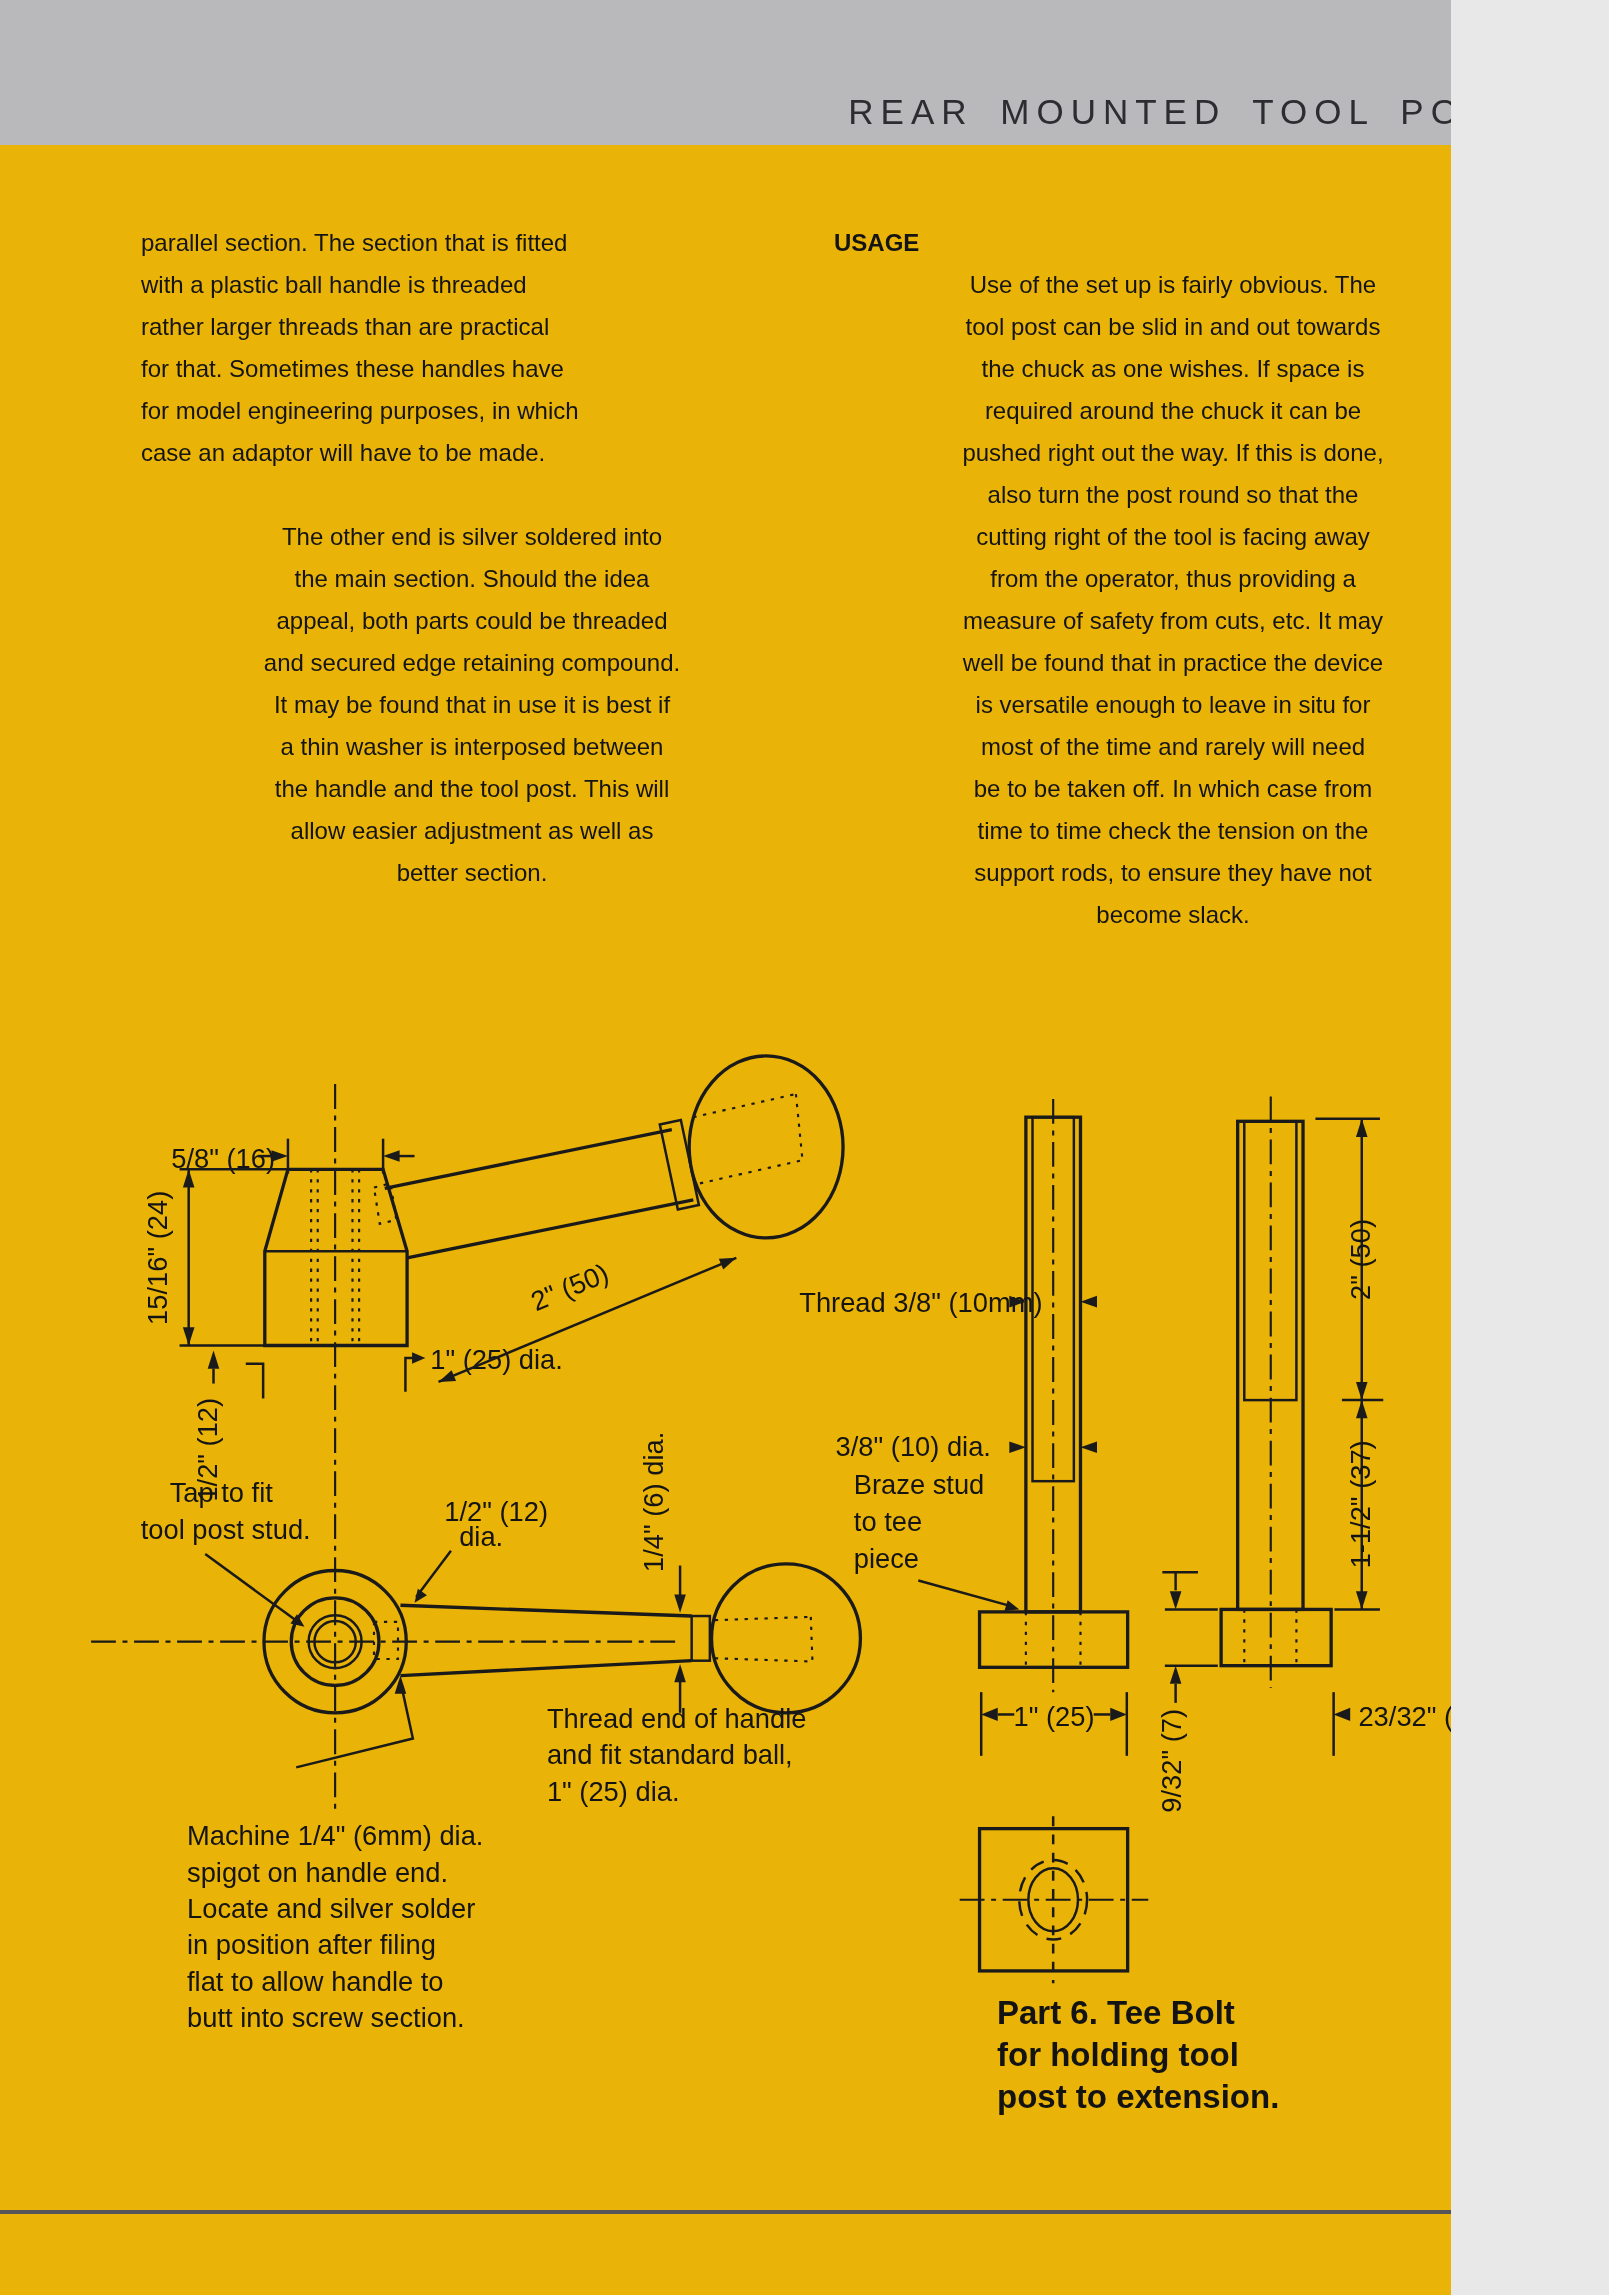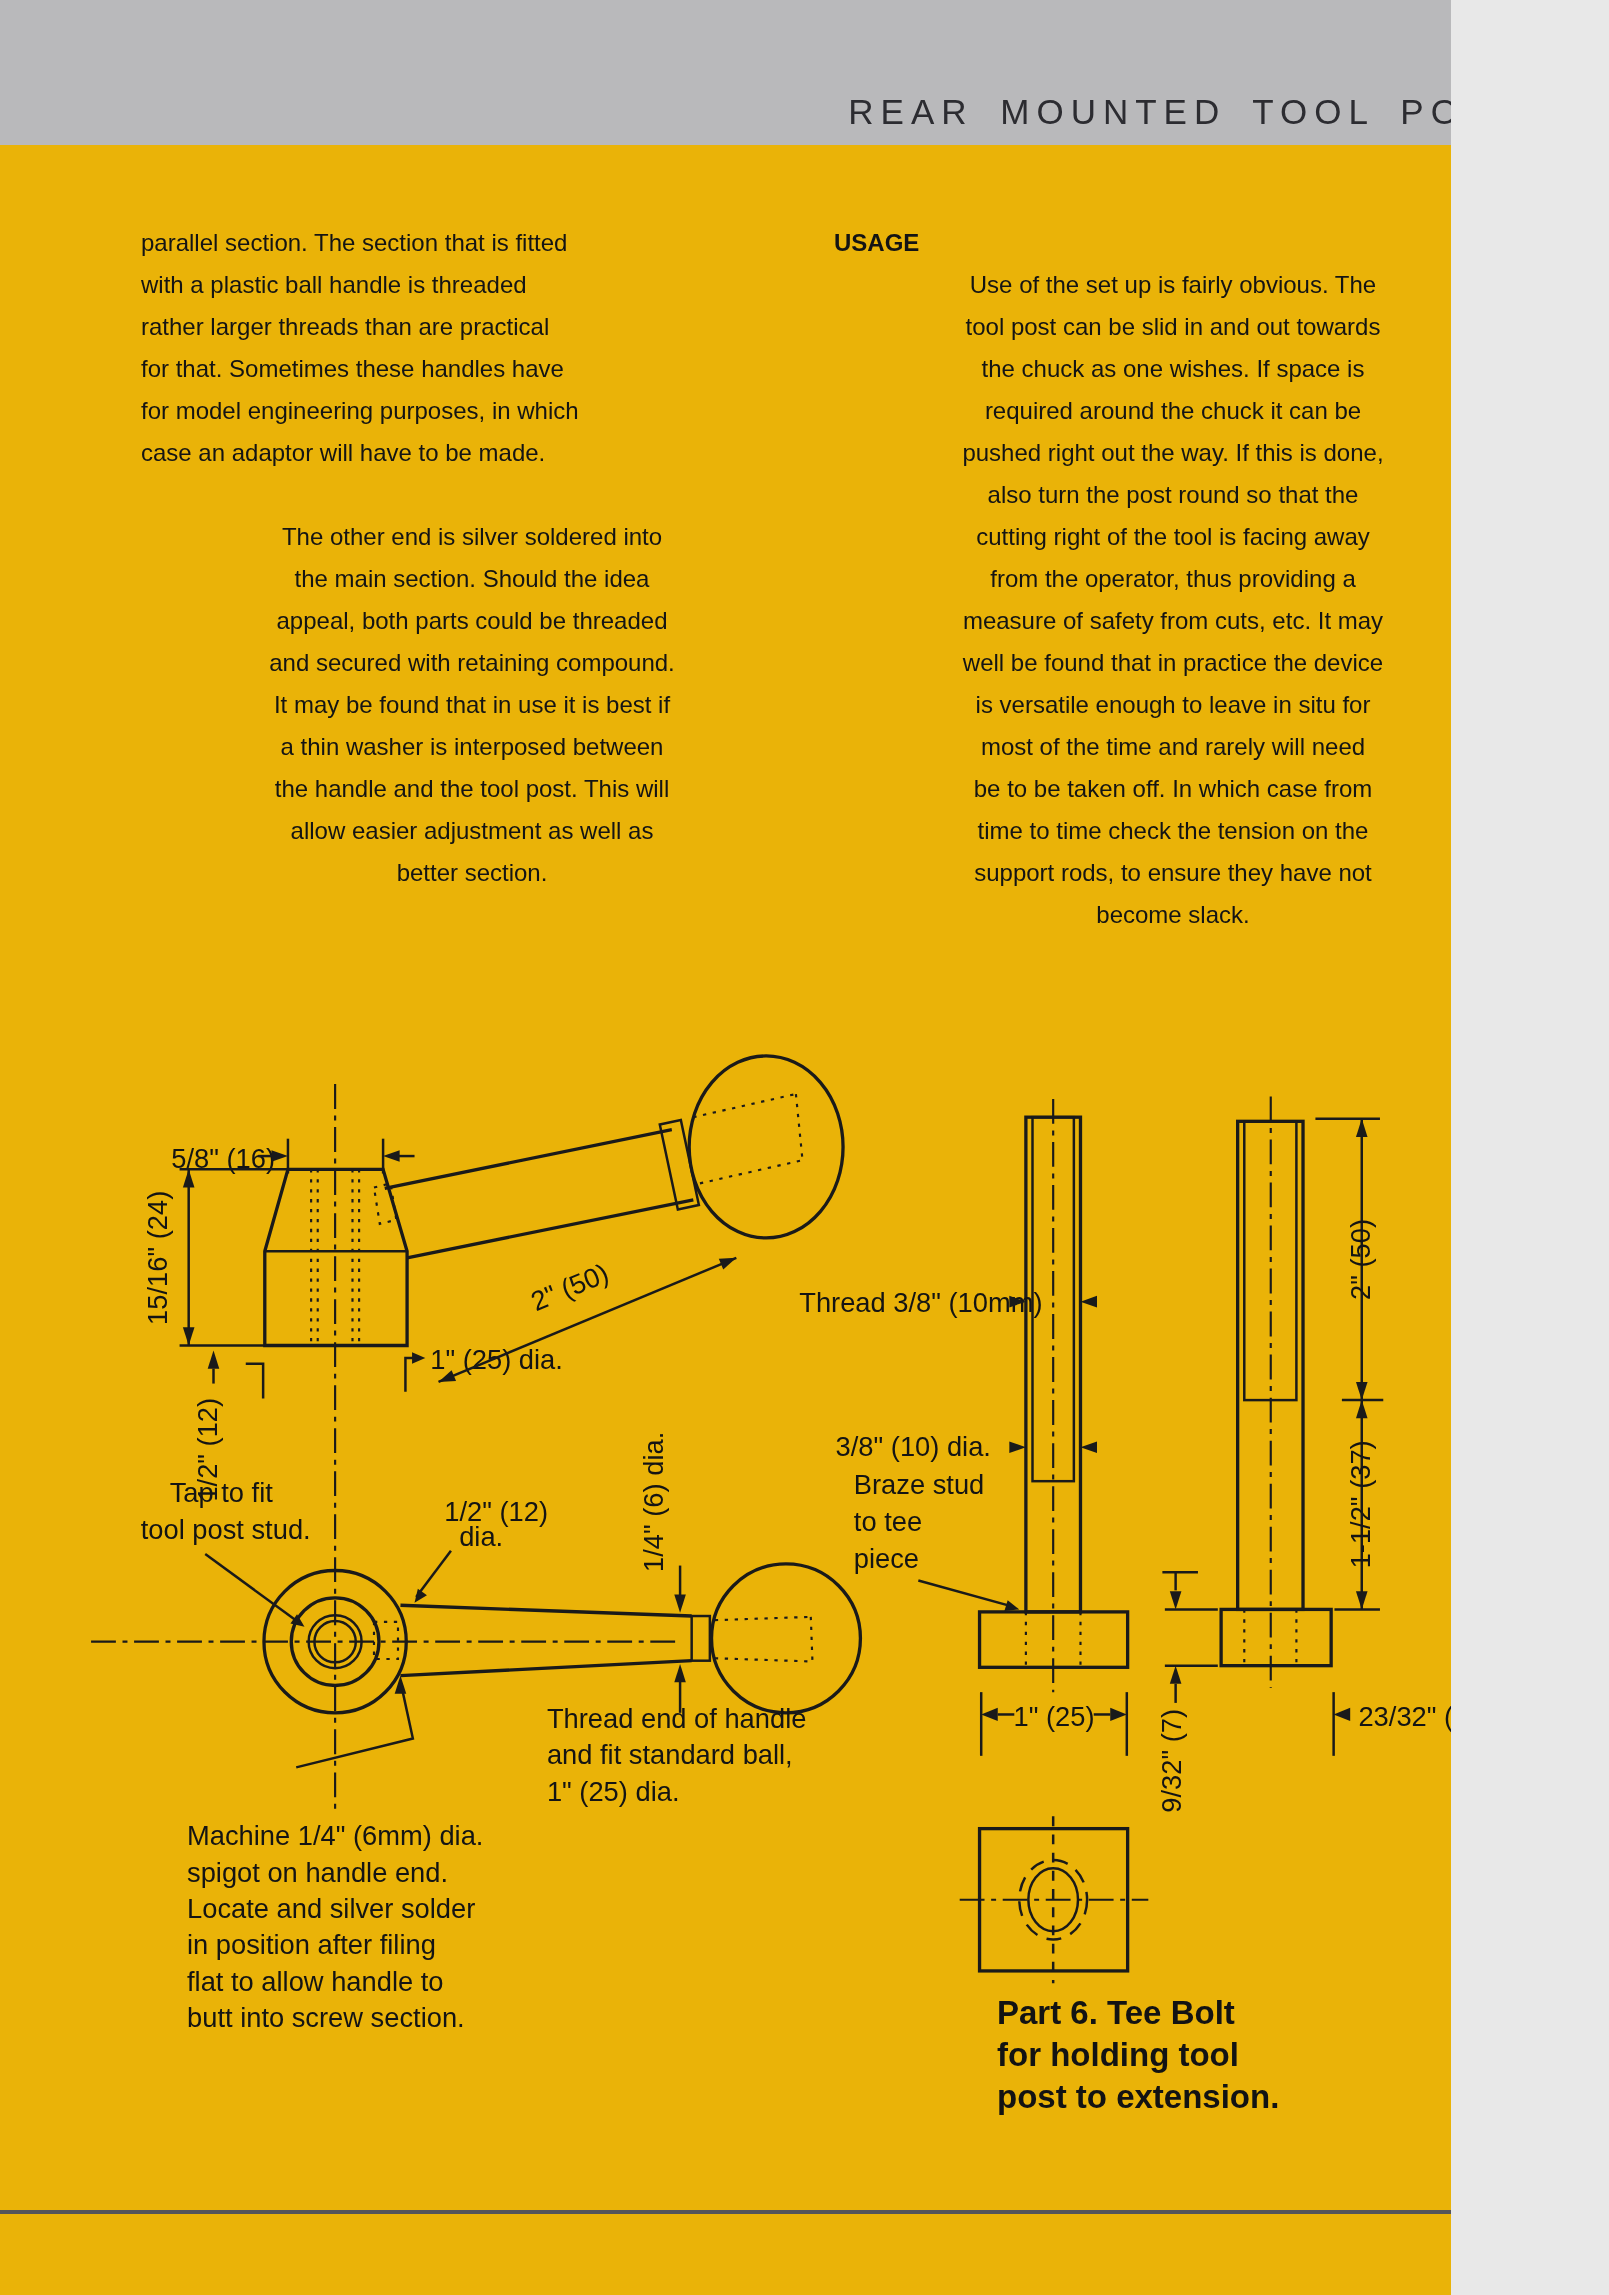--- a/index.html
+++ b/index.html
@@ -47,21 +47,21 @@
         <div class="tl">with a plastic ball handle is threaded</div>
         <div class="tl">rather larger threads than are practical</div>
         <div class="tl">for that. Sometimes these handles have</div>
         <div class="tl">for model engineering purposes, in which</div>
         <div class="tl">case an adaptor will have to be made.</div>
       </div>
     <div class="para">
         <div class="tl">The other end is silver soldered into</div>
         <div class="tl">the main section. Should the idea</div>
         <div class="tl">appeal, both parts could be threaded</div>
-        <div class="tl">and secured with retaining compound.</div>
+        <div class="tl">and secured edge retaining compound.</div>
         <div class="tl">It may be found that in use it is best if</div>
         <div class="tl">a thin washer is interposed between</div>
         <div class="tl">the handle and the tool post. This will</div>
         <div class="tl">allow easier adjustment as well as</div>
         <div class="tl">better section.</div>
       </div>
   </div>
 
   <div class="col col-right">
     <div class="usage-heading">USAGE</div>

